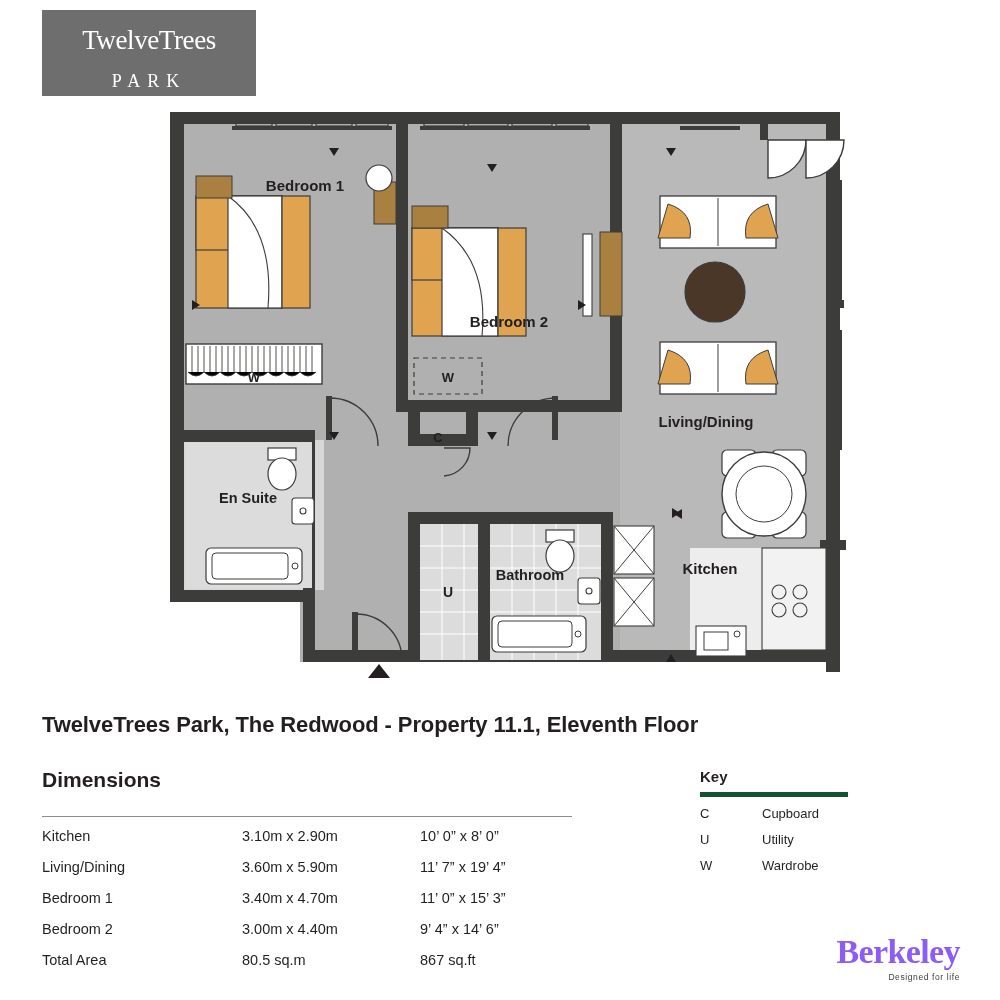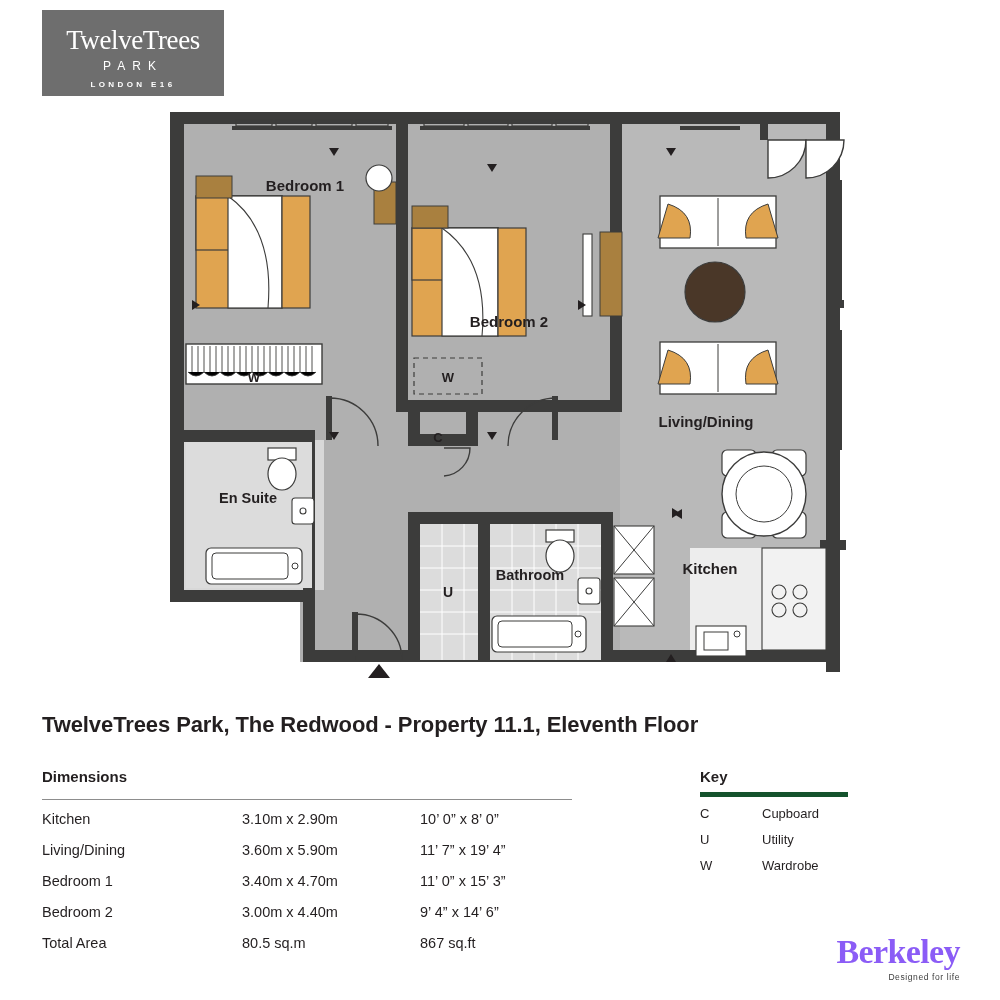--- a/index.html
+++ b/index.html
@@ -8,57 +8,57 @@
     background:#ffffff;
     font-family:"Liberation Sans", sans-serif;
     color:#231f20;
     position:relative;
     overflow:hidden;
   }
 
   
   .logo {
     position:absolute; left:42px; top:10px;
-    width:182px; height:86px;
+    width:214px; height:86px;
     background:#6e6e6e;
     color:#ffffff;
     text-align:center;
   }
   .logo .l1 {
     font-family:"Liberation Serif", serif;
     font-size:27px; letter-spacing:-0.4px;
     margin-top:17px; line-height:1;
     white-space:nowrap;
   }
   .logo .l2 {
-    font-family:Liberation Sans, sans-serif;
-    font-size:12px; letter-spacing:7px;
-    margin-top:6px; line-height:1;
+    font-family:Liberation Serif, serif;
+    font-size:18px; letter-spacing:7px;
+    margin-top:18px; line-height:1;
   }
   .logo .l3 {
     font-size:8px; letter-spacing:3.4px;
     margin-top:9px; line-height:1;font-weight:bold;
   }
 
   
   #plan { position:absolute; left:0; top:0; }
 
   
   .caption {
     position:absolute; left:42px; top:712px;
     font-size:22px; font-weight:bold;
     letter-spacing:-0.1px;
     white-space:nowrap;
   }
 
   
   .dims { position:absolute; left:42px; top:768px; width:530px; }
   .dims .hd {
-    font-size:15px; font-weight:bold;
-    padding-bottom:14px;
+    font-size:21px; font-weight:bold;
+    padding-bottom:24px;
     border-bottom:1px solid #8d8d8d;
   }
   .dims table { border-collapse:collapse; width:100%; margin-top:3px; }
   .dims td {
     font-size:14.5px; padding:7.5px 0 7.5px 0;
     vertical-align:top; white-space:nowrap;
   }
   .dims td.c1 { width:200px; }
   .dims td.c2 { width:178px; }
 

